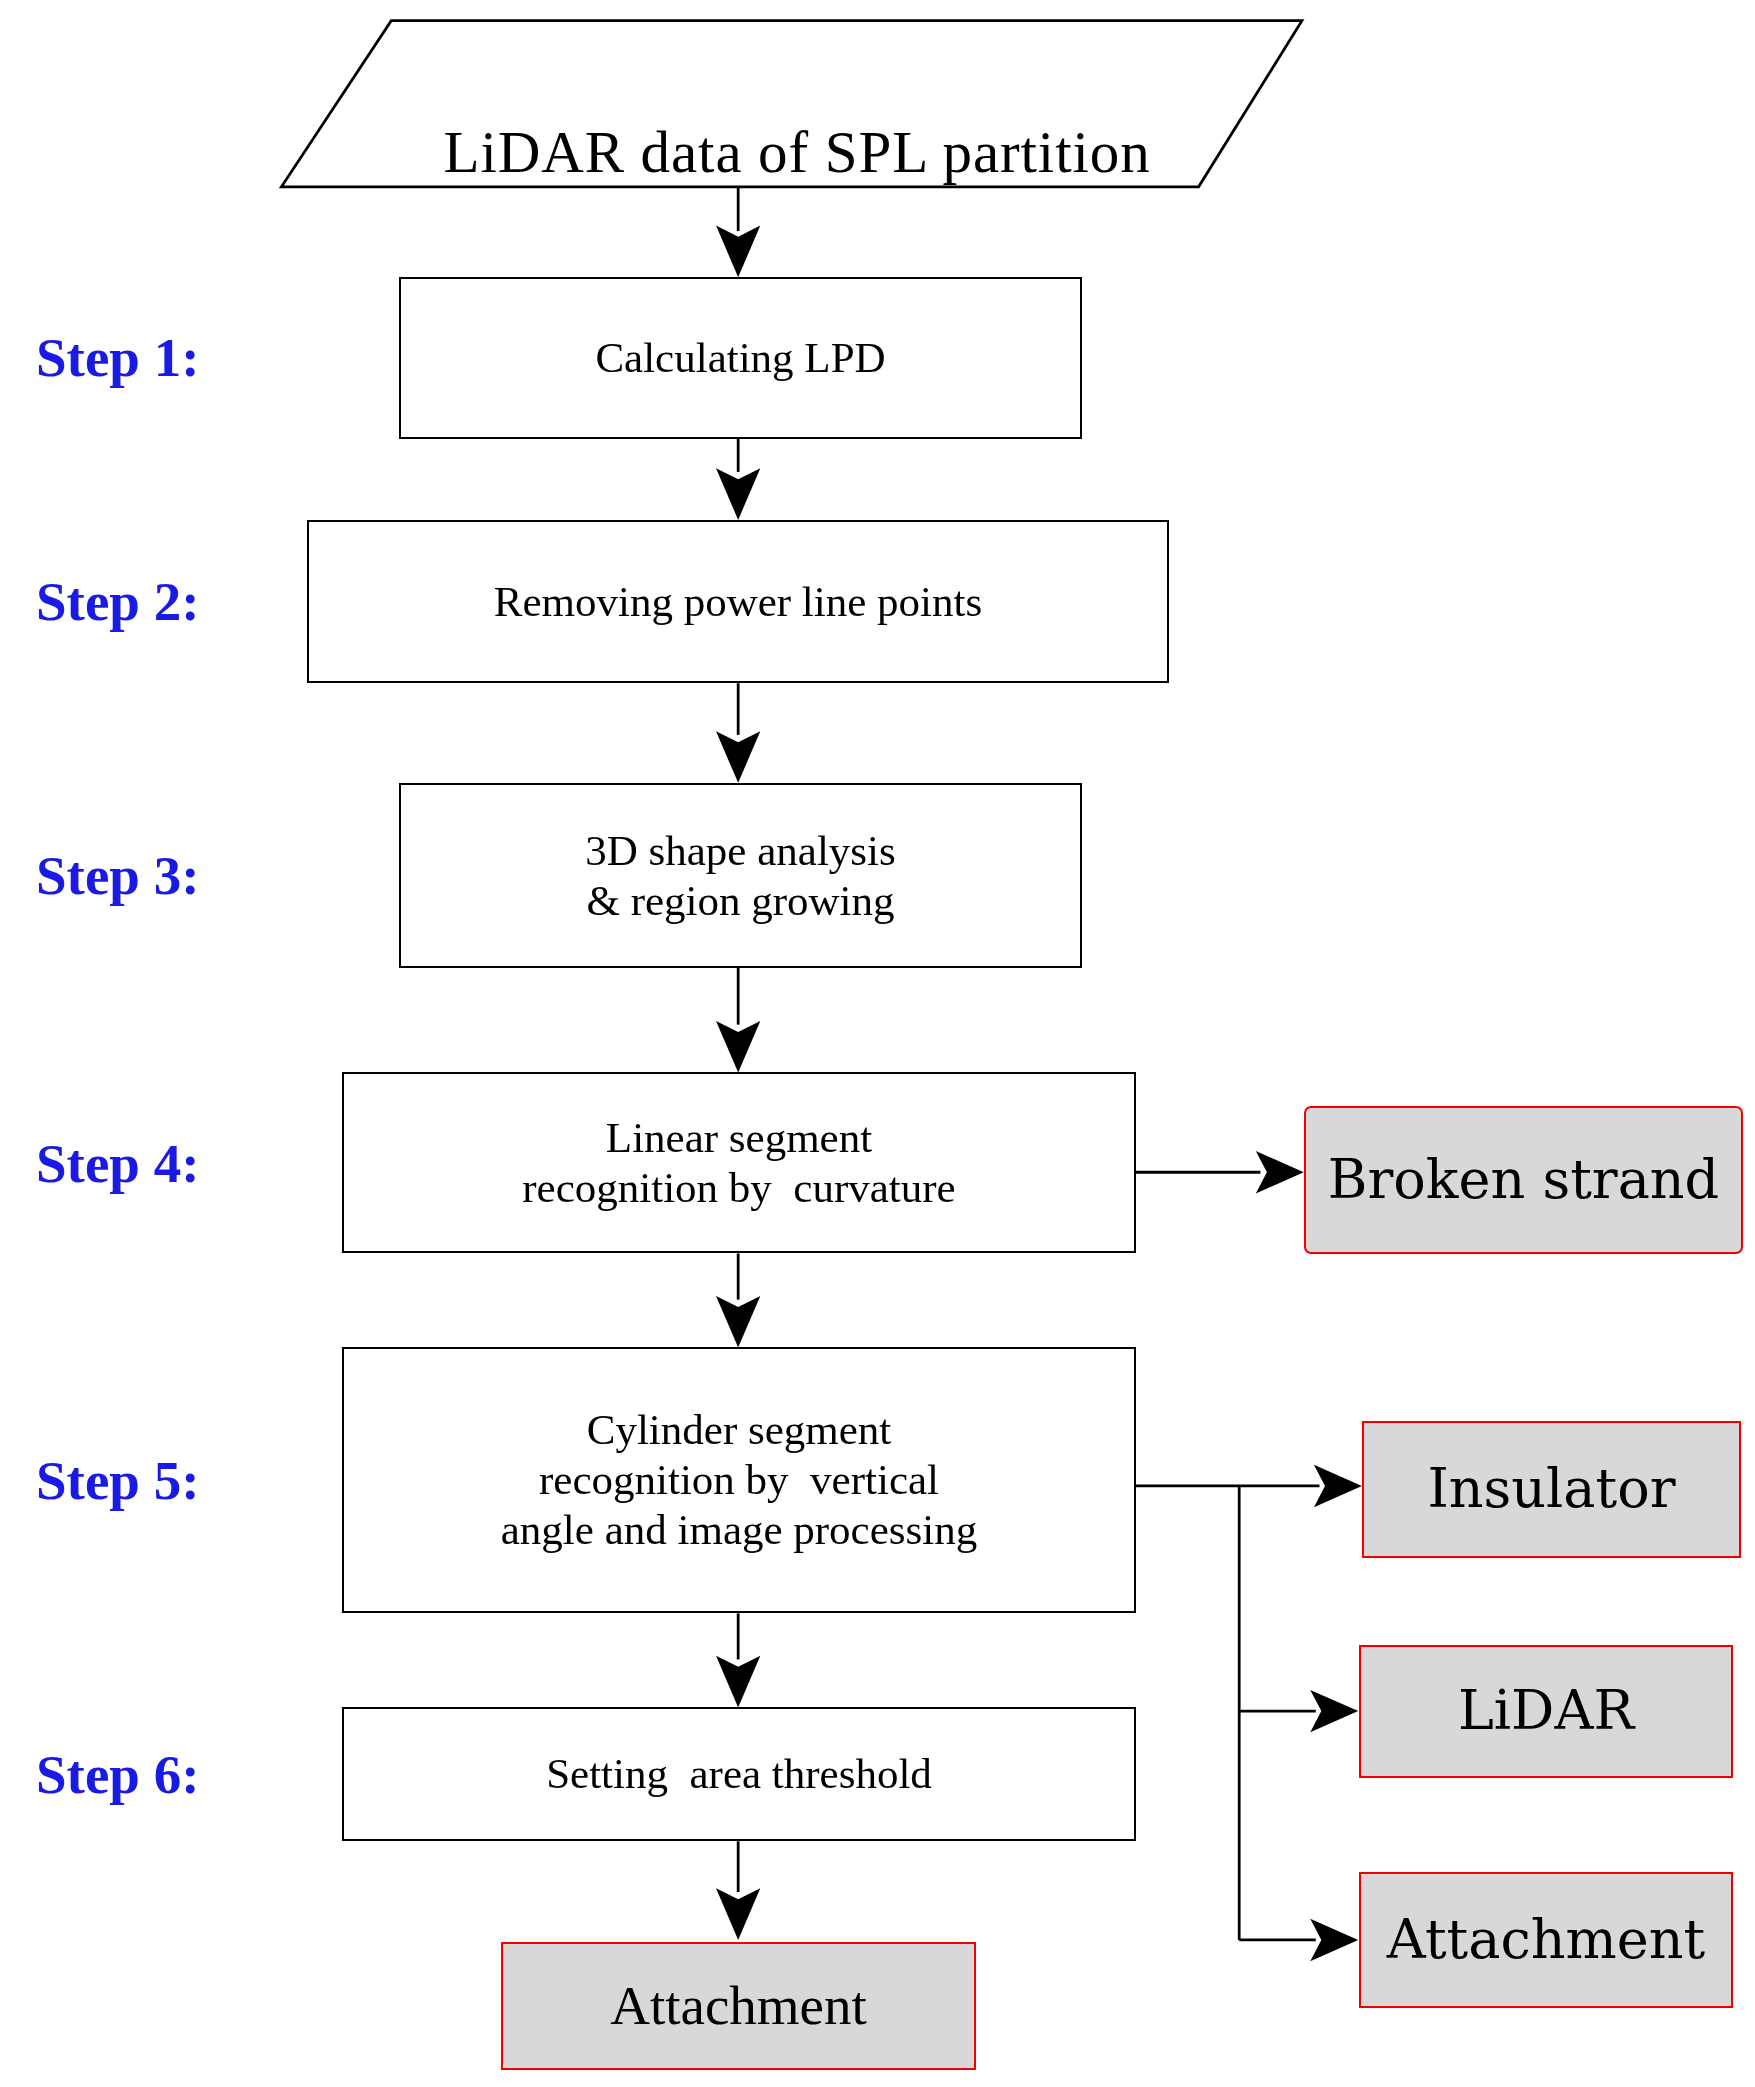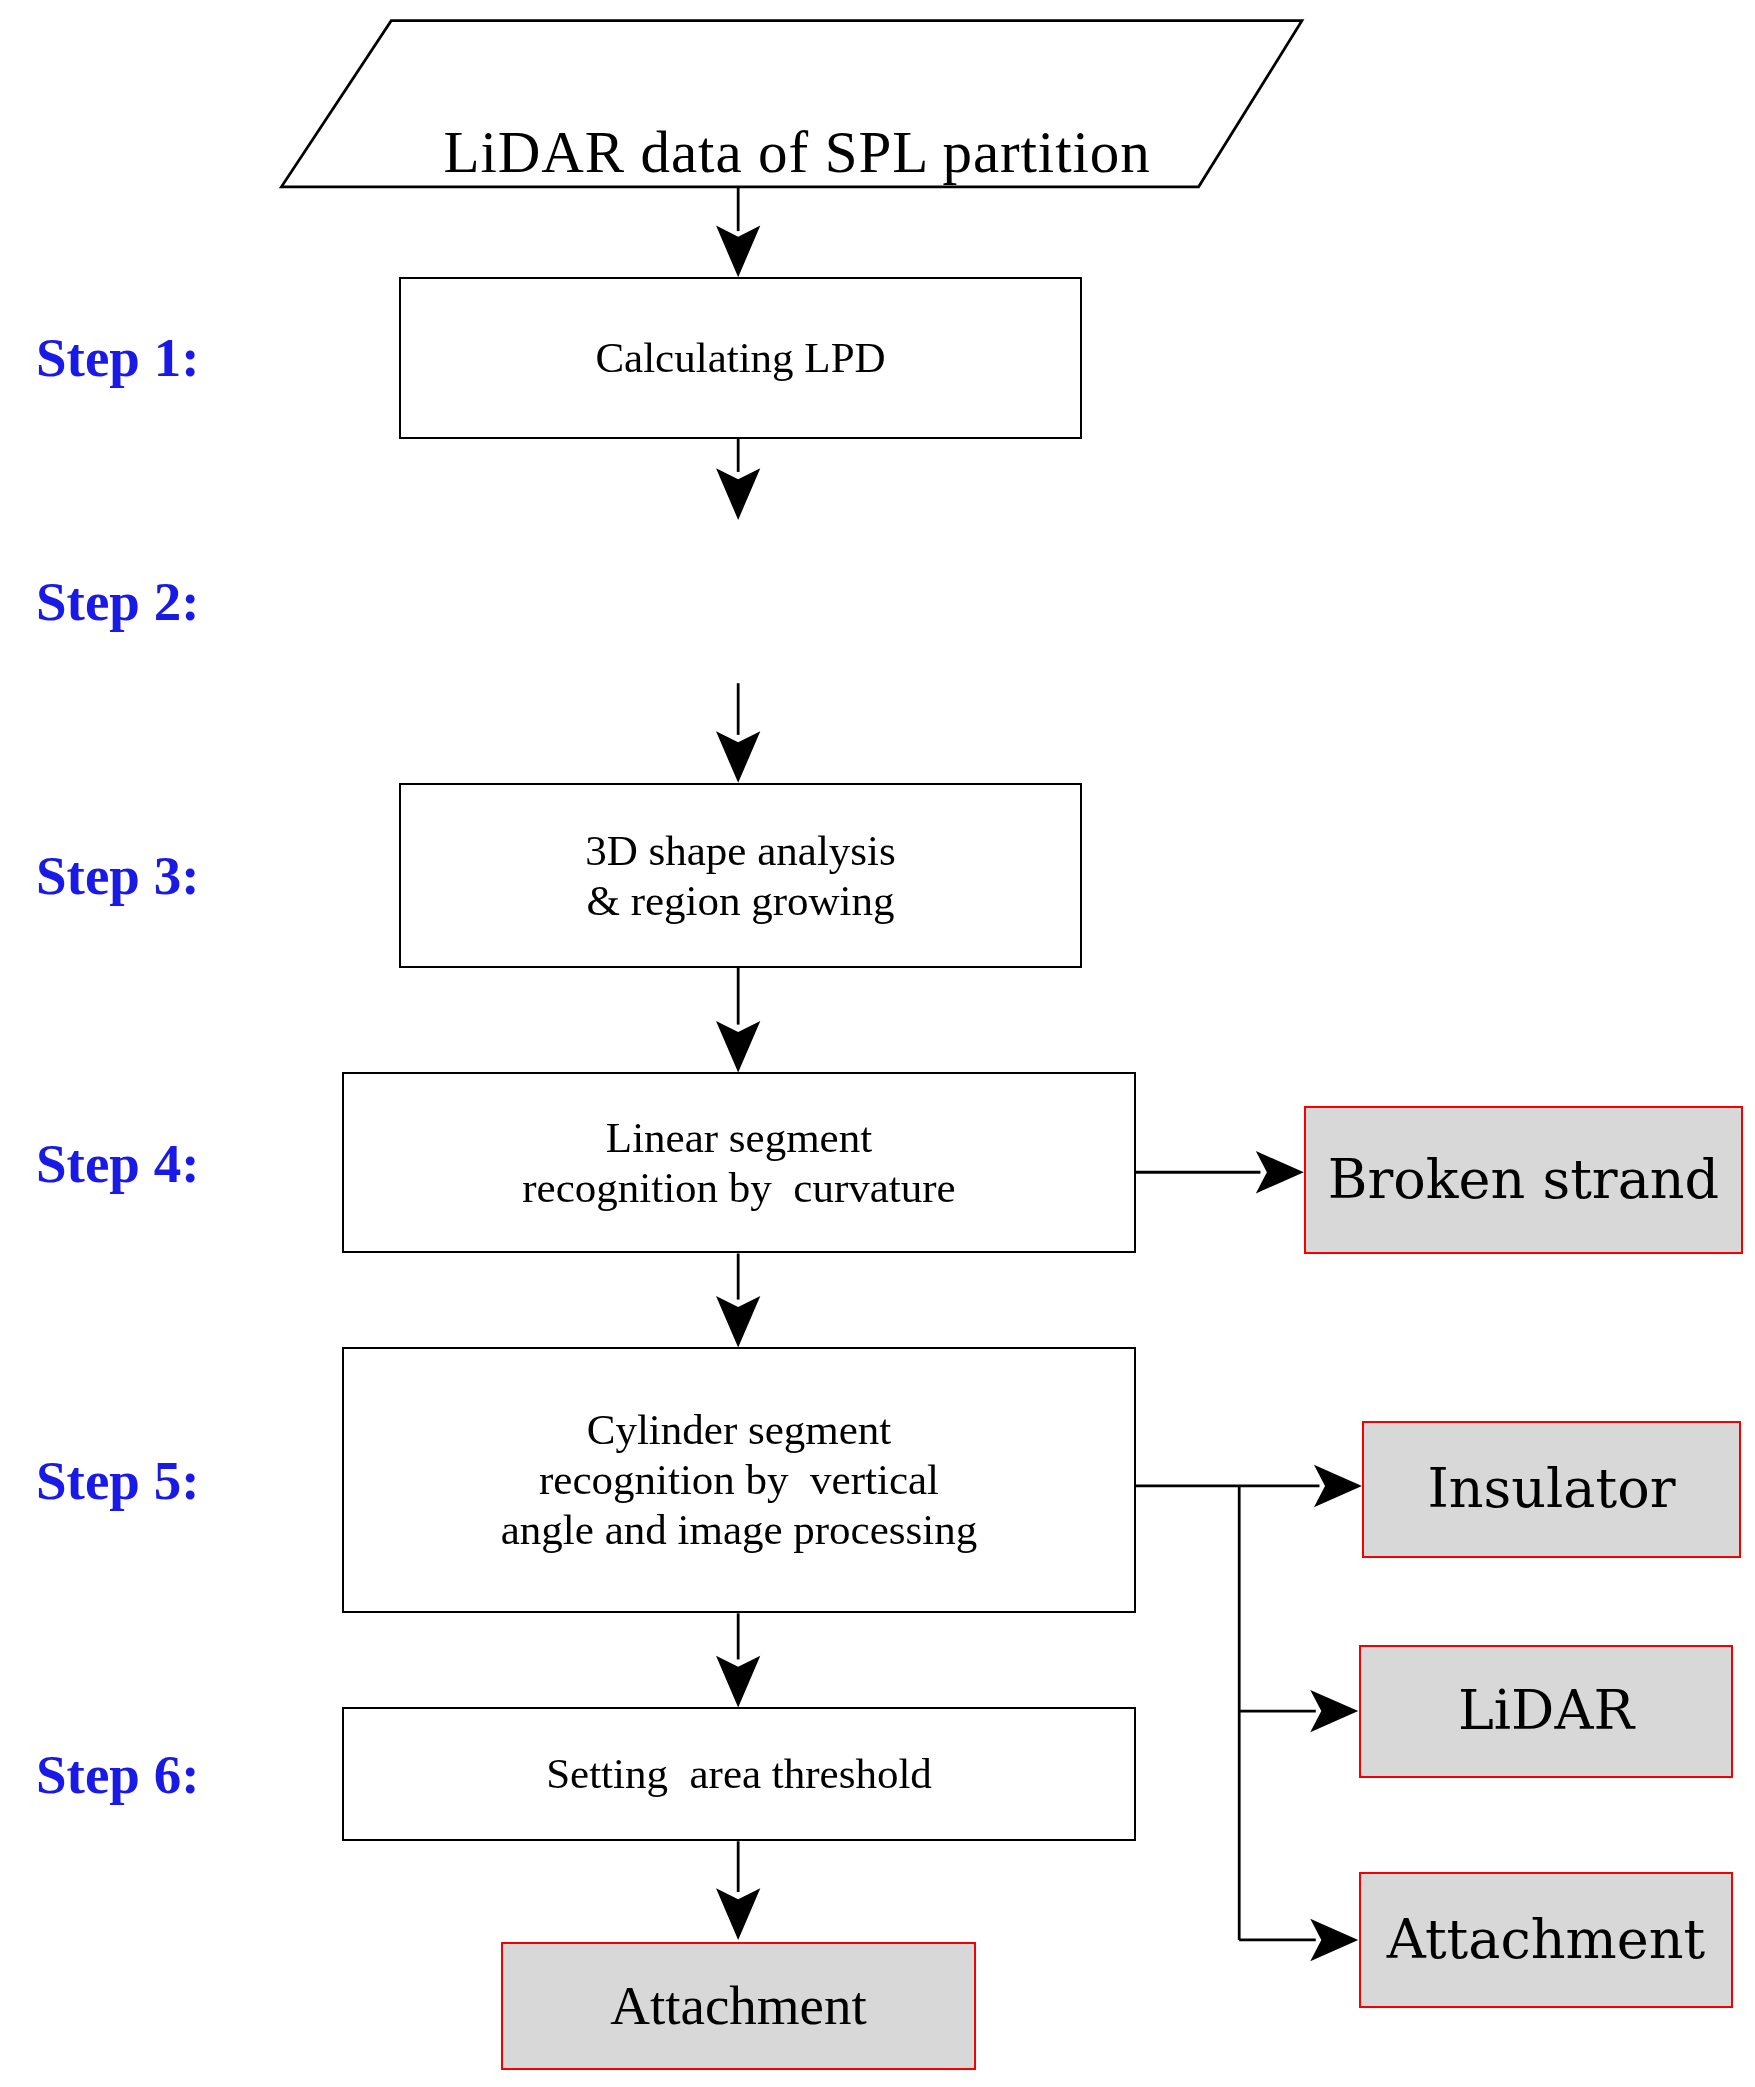--- a/index.html
+++ b/index.html
@@ -141,20 +141,23 @@
       <span>Step 5:</span>
     </div>
   <div class="step-label" style="top:1737px;">
       <span>Step 6:</span>
     </div>
 
   <div class="txt pbox" style="left:399px;top:277px;width:683px;height:162px;">
     <span class="line-span">Calculating LPD</span>
   </div>
 
+  <div class="txt pbox" style="left:307px;top:520px;width:862px;height:163px;">
+    <span class="line-span">Removing power line points</span>
+  </div>
 
   <div class="txt pbox" style="left:399px;top:783px;width:683px;height:185px;">
     <span class="line-span">3D shape analysis</span>
     <span class="line-span">&amp; region growing</span>
   </div>
 
   <div class="txt pbox" style="left:342px;top:1072px;width:794px;height:181px;">
     <span class="line-span">Linear segment</span>
     <span class="line-span">recognition by  curvature</span>
   </div>
@@ -162,21 +165,21 @@
   <div class="txt pbox" style="left:342px;top:1347px;width:794px;height:266px;">
     <span class="line-span">Cylinder segment</span>
     <span class="line-span">recognition by  vertical</span>
     <span class="line-span">angle and image processing</span>
   </div>
 
   <div class="txt pbox" style="left:342px;top:1707px;width:794px;height:134px;">
     <span class="line-span">Setting  area threshold</span>
   </div>
 
-  <div class="txt obox" style="left:1304px;top:1106px;width:439px;height:148px;">
+  <div class="txt obox" style="left:1304px;top:1106px;width:439px;height:148px;border-radius:7px;">
     <span class="line-span">Broken strand</span>
   </div>
 
   <div class="txt obox" style="left:1362px;top:1421px;width:379px;height:137px;">
     <span class="line-span">Insulator</span>
   </div>
 
   <div class="txt obox" style="left:1359px;top:1645px;width:374px;height:133px;">
     <span class="line-span">LiDAR</span>
   </div>

